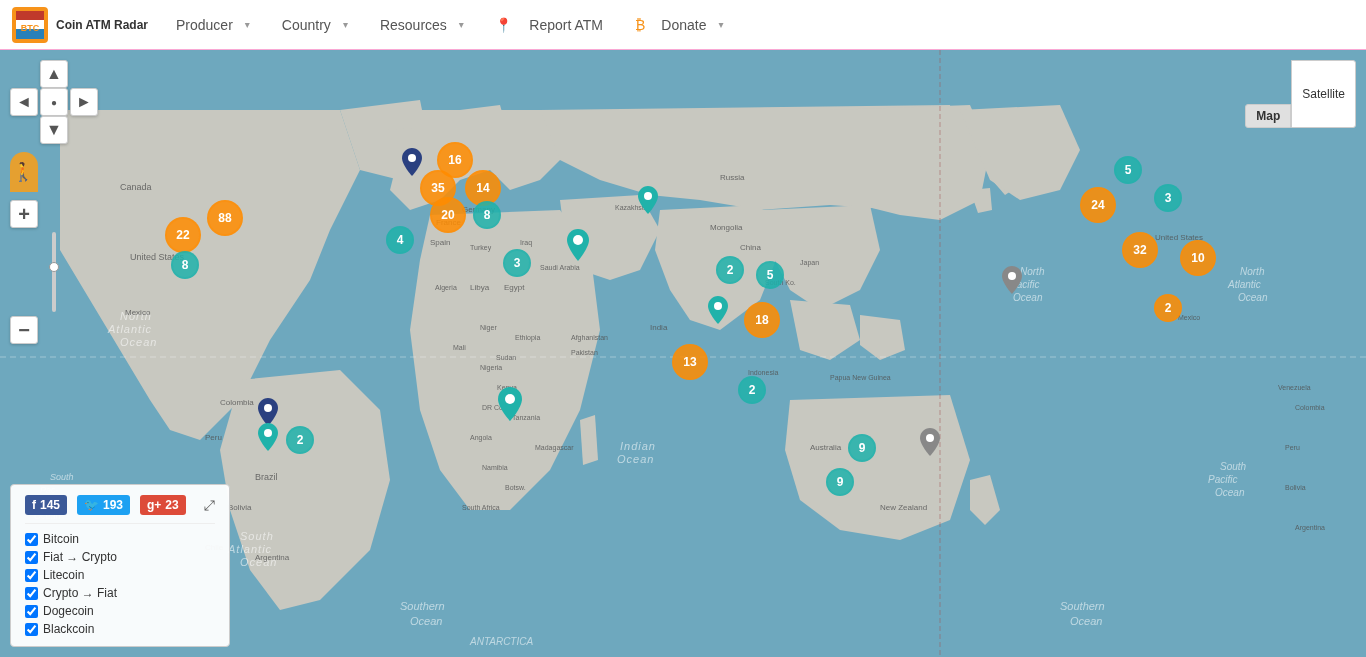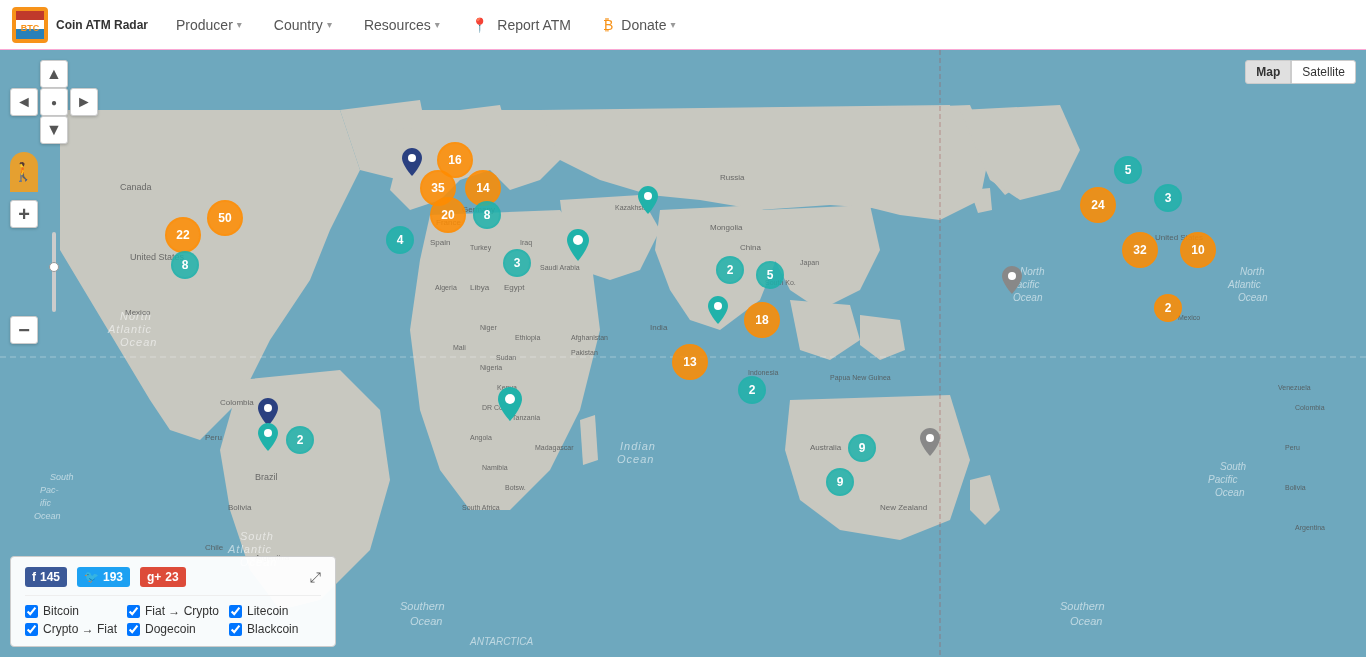--- a/index.html
+++ b/index.html
@@ -55,21 +55,21 @@
     .nav-item {
       height: 50px;
       display: flex;
       align-items: center;
       padding: 0 16px;
       color: #555;
       font-size: 14px;
       cursor: pointer;
       border: none;
       background: transparent;
-      gap: 4px;
+      gap: 12px;
     }
     .nav-chevron { font-size: 10px; color: #999; }
 
     
     #map-container {
       position: relative;
       width: 1366px;
       height: 607px;
       background: #5a8ea0;
       overflow: hidden;
@@ -130,20 +130,21 @@
       padding: 4px 10px;
       font-size: 12px;
       background: #fff;
       border: 1px solid #ccc;
       cursor: pointer;
       color: #333;
     }
     .map-type-btn.active {
       background: #e0e0e0;
       font-weight: bold;
+      margin-top: 44px;
     }
     .map-type-btn:first-child { border-radius: 3px 0 0 3px; }
     .map-type-btn:last-child { border-radius: 0 3px 3px 0; }
 
     
     .cluster {
       position: absolute;
       border-radius: 50%;
       display: flex; align-items: center; justify-content: center;
       font-weight: bold;
@@ -208,21 +209,21 @@
     #expand-btn {
       margin-left: auto;
       background: none;
       border: none;
       cursor: pointer;
       font-size: 14px;
       color: #555;
     }
     #legend-checks {
       display: grid;
-      grid-template-columns: 1fr 1fr 1fr;
+      grid-template-columns: 1fr;
       gap: 4px 10px;
     }
     .legend-item {
       display: flex;
       align-items: center;
       gap: 5px;
       font-size: 12px;
       color: #333;
     }
     .legend-item input[type=checkbox] {
@@ -422,21 +423,21 @@
     </div>
     <div id="zoom-out" class="map-ctrl-btn">−</div>
   </div>
 
   <div id="map-type">
     <button class="map-type-btn active">Map</button>
     <button class="map-type-btn">Satellite</button>
   </div>
 
   <div class="cluster cluster-orange cluster-md" style="left:183px; top:185px;">22</div>
-  <div class="cluster cluster-orange cluster-md" style="left:225px; top:168px;">50</div>
+  <div class="cluster cluster-orange cluster-md" style="left:225px; top:168px;">88</div>
   <div class="cluster cluster-teal cluster-sm" style="left:185px; top:215px;">8</div>
 
   <div class="cluster cluster-orange cluster-md" style="left:455px; top:110px;">16</div>
   <div class="cluster cluster-orange cluster-md" style="left:438px; top:138px;">35</div>
   <div class="cluster cluster-orange cluster-md" style="left:483px; top:138px;">14</div>
   <div class="cluster cluster-orange cluster-md" style="left:448px; top:165px;">20</div>
   <div class="cluster cluster-teal cluster-sm" style="left:487px; top:165px;">8</div>
   <div class="cluster cluster-teal cluster-sm" style="left:400px; top:190px;">4</div>
   <div class="cluster cluster-teal cluster-sm" style="left:517px; top:213px;">3</div>
 
@@ -445,21 +446,21 @@
   <div class="cluster cluster-orange cluster-md" style="left:762px; top:270px;">18</div>
   <div class="cluster cluster-orange cluster-md" style="left:690px; top:312px;">13</div>
   <div class="cluster cluster-teal cluster-sm" style="left:752px; top:340px;">2</div>
 
   <div class="cluster cluster-teal cluster-sm" style="left:300px; top:390px;">2</div>
 
   <div class="cluster cluster-teal cluster-sm" style="left:1128px; top:120px;">5</div>
   <div class="cluster cluster-teal cluster-sm" style="left:1168px; top:148px;">3</div>
   <div class="cluster cluster-orange cluster-md" style="left:1098px; top:155px;">24</div>
   <div class="cluster cluster-orange cluster-md" style="left:1140px; top:200px;">32</div>
-  <div class="cluster cluster-orange cluster-md" style="left:1198px; top:200px;">10</div>
+  <div class="cluster cluster-orange cluster-md" style="left:1198px; top:208px;">10</div>
   <div class="cluster cluster-orange cluster-sm" style="left:1168px; top:258px;">2</div>
 
   <div class="cluster cluster-teal cluster-sm" style="left:862px; top:398px;">9</div>
   <div class="cluster cluster-teal cluster-sm" style="left:840px; top:432px;">9</div>
 
   <div class="pin pin-navy" style="left:412px; top:130px;">
     <svg width="20" height="28" viewBox="0 0 20 28">
       <path d="M10 0 C4.5 0 0 4.5 0 10 C0 17 10 28 10 28 C10 28 20 17 20 10 C20 4.5 15.5 0 10 0Z" fill="#2a4080"></path>
       <circle cx="10" cy="10" r="4" fill="white"></circle>
     </svg>

